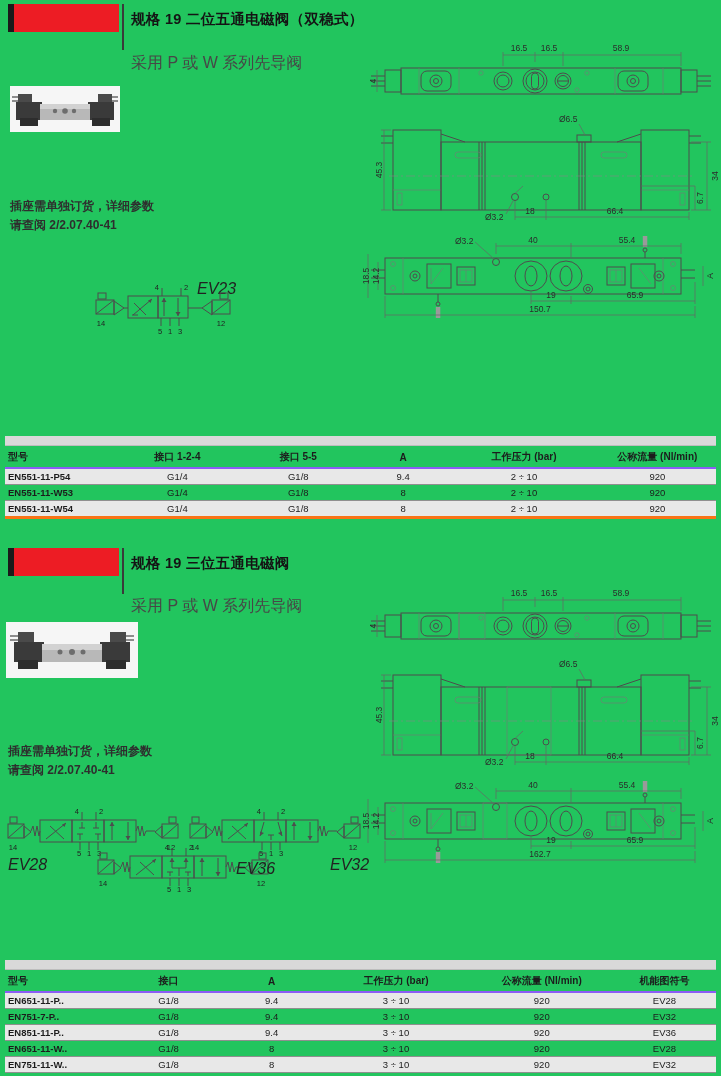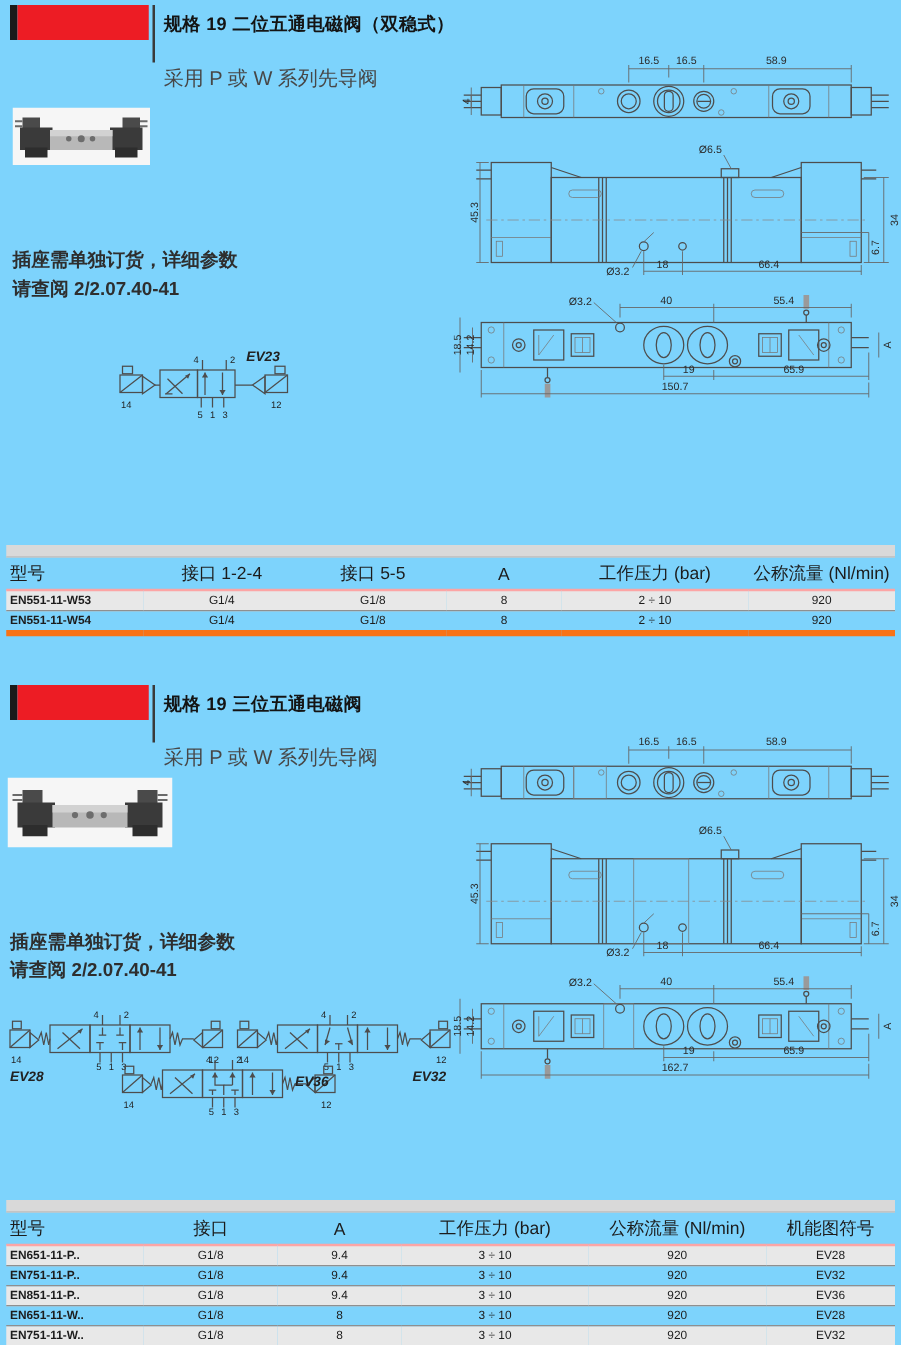--- a/index.html
+++ b/index.html
@@ -1,37 +1,37 @@
 <!DOCTYPE html>
 <html><head>
 <meta charset="utf-8">
 <style>
   * { margin:0; padding:0; box-sizing:border-box; }
   body { background:#fff; font-family:"Liberation Sans", sans-serif; }
-  .page { position:relative; width:721px; height:1076px; background:#7dd3fc; overflow:hidden; }
+  .page { position:relative; width:721px; height:1076px; background:#22c55e; overflow:hidden; }
 
   
   .hdr-black { position:absolute; width:6px; height:28px; background:#1a1a1a; }
   .hdr-red   { position:absolute; width:105px; height:28px; background:#ED1C24; }
   .hdr-rule  { position:absolute; width:2px; height:46px; background:#3a3a3a; }
   .sec-title { position:absolute; font-size:14.5px; font-weight:bold; color:#141414; letter-spacing:.3px; white-space:nowrap; }
   .sec-sub   { position:absolute; font-size:16px; color:#474747; white-space:nowrap; }
-  .note      { position:absolute; font-size:15px; font-weight:600; color:#2e2e2e; line-height:1.55; white-space:nowrap; }
-  .schem-label { position:absolute; font-size:11px; font-style:italic; font-weight:700; color:#222; }
+  .note      { position:absolute; font-size:12px; font-weight:600; color:#2e2e2e; line-height:1.55; white-space:nowrap; }
+  .schem-label { position:absolute; font-size:16px; font-style:italic; font-weight:400; color:#222; }
 
   
   .tblwrap { position:absolute; left:5px; width:711px; }
   .tband  { height:10px; background:#d9d9d9; border-bottom:1px solid #bdbdbd; }
   table.tbl { width:100%; border-collapse:collapse; table-layout:fixed; }
-  .tbl th { font-size:14px; font-weight:normal; color:#1c1c1c; text-align:center; padding:4px 2px 3px; border-bottom:2px solid #fca5a5; white-space:nowrap; }
+  .tbl th { font-size:10px; font-weight:bold; color:#1c1c1c; text-align:center; padding:4px 2px 3px; border-bottom:2px solid #8b5cf6; white-space:nowrap; }
   .tbl th:first-child { text-align:left; padding-left:3px; }
   .tbl td { font-size:9.5px; color:#1c1c1c; text-align:center; padding:2px 2px; border-bottom:1px solid #8f8f8f; white-space:nowrap; }
   .tbl td:first-child { text-align:left; font-weight:bold; padding-left:3px; }
   .tbl tbody tr:nth-child(odd) { background:#e8e8e8; }
-  .tbl tbody tr:last-child td { border-bottom:5px solid #f97316;margin-top:44px; }
+  .tbl tbody tr:last-child td { border-bottom:3px solid #f97316;margin-top:44px; }
 
   
   svg .ln { stroke:#4d4d4d; stroke-width:1; fill:none; }
   svg .thin { stroke:#777; stroke-width:.6; fill:none; }
   svg .dim { stroke:#666; stroke-width:.7; fill:none; }
   svg .dimtxt { font-family:"Liberation Sans", sans-serif; font-size:8.5px; fill:#2b2b2b; }
   svg .porttxt { font-family:"Liberation Sans", sans-serif; font-size:7.5px; fill:#222; }
   svg .cline { stroke:#888; stroke-width:.6; stroke-dasharray:9 3 2 3; fill:none; }
   .abs { position:absolute; }
 </style>
@@ -297,20 +297,28 @@
         <tr>
           <th>型号</th>
           <th>接口 1-2-4</th>
           <th>接口 5-5</th>
           <th>A</th>
           <th>工作压力 (bar)</th>
           <th>公称流量 (Nl/min)</th>
         </tr>
       </thead>
       <tbody>
+        <tr>
+            <td>EN551-11-P54</td>
+            <td>G1/4</td>
+            <td>G1/8</td>
+            <td>9.4</td>
+            <td>2 ÷ 10</td>
+            <td>920</td>
+          </tr>
         <tr>
             <td>EN551-11-W53</td>
             <td>G1/4</td>
             <td>G1/8</td>
             <td>8</td>
             <td>2 ÷ 10</td>
             <td>920</td>
           </tr>
         <tr>
             <td>EN551-11-W54</td>
@@ -678,21 +686,21 @@
       <tbody>
         <tr>
             <td>EN651-11-P..</td>
             <td>G1/8</td>
             <td>9.4</td>
             <td>3 ÷ 10</td>
             <td>920</td>
             <td>EV28</td>
           </tr>
         <tr>
-            <td>EN751-11-P..</td>
+            <td>EN751-7-P..</td>
             <td>G1/8</td>
             <td>9.4</td>
             <td>3 ÷ 10</td>
             <td>920</td>
             <td>EV32</td>
           </tr>
         <tr>
             <td>EN851-11-P..</td>
             <td>G1/8</td>
             <td>9.4</td>

